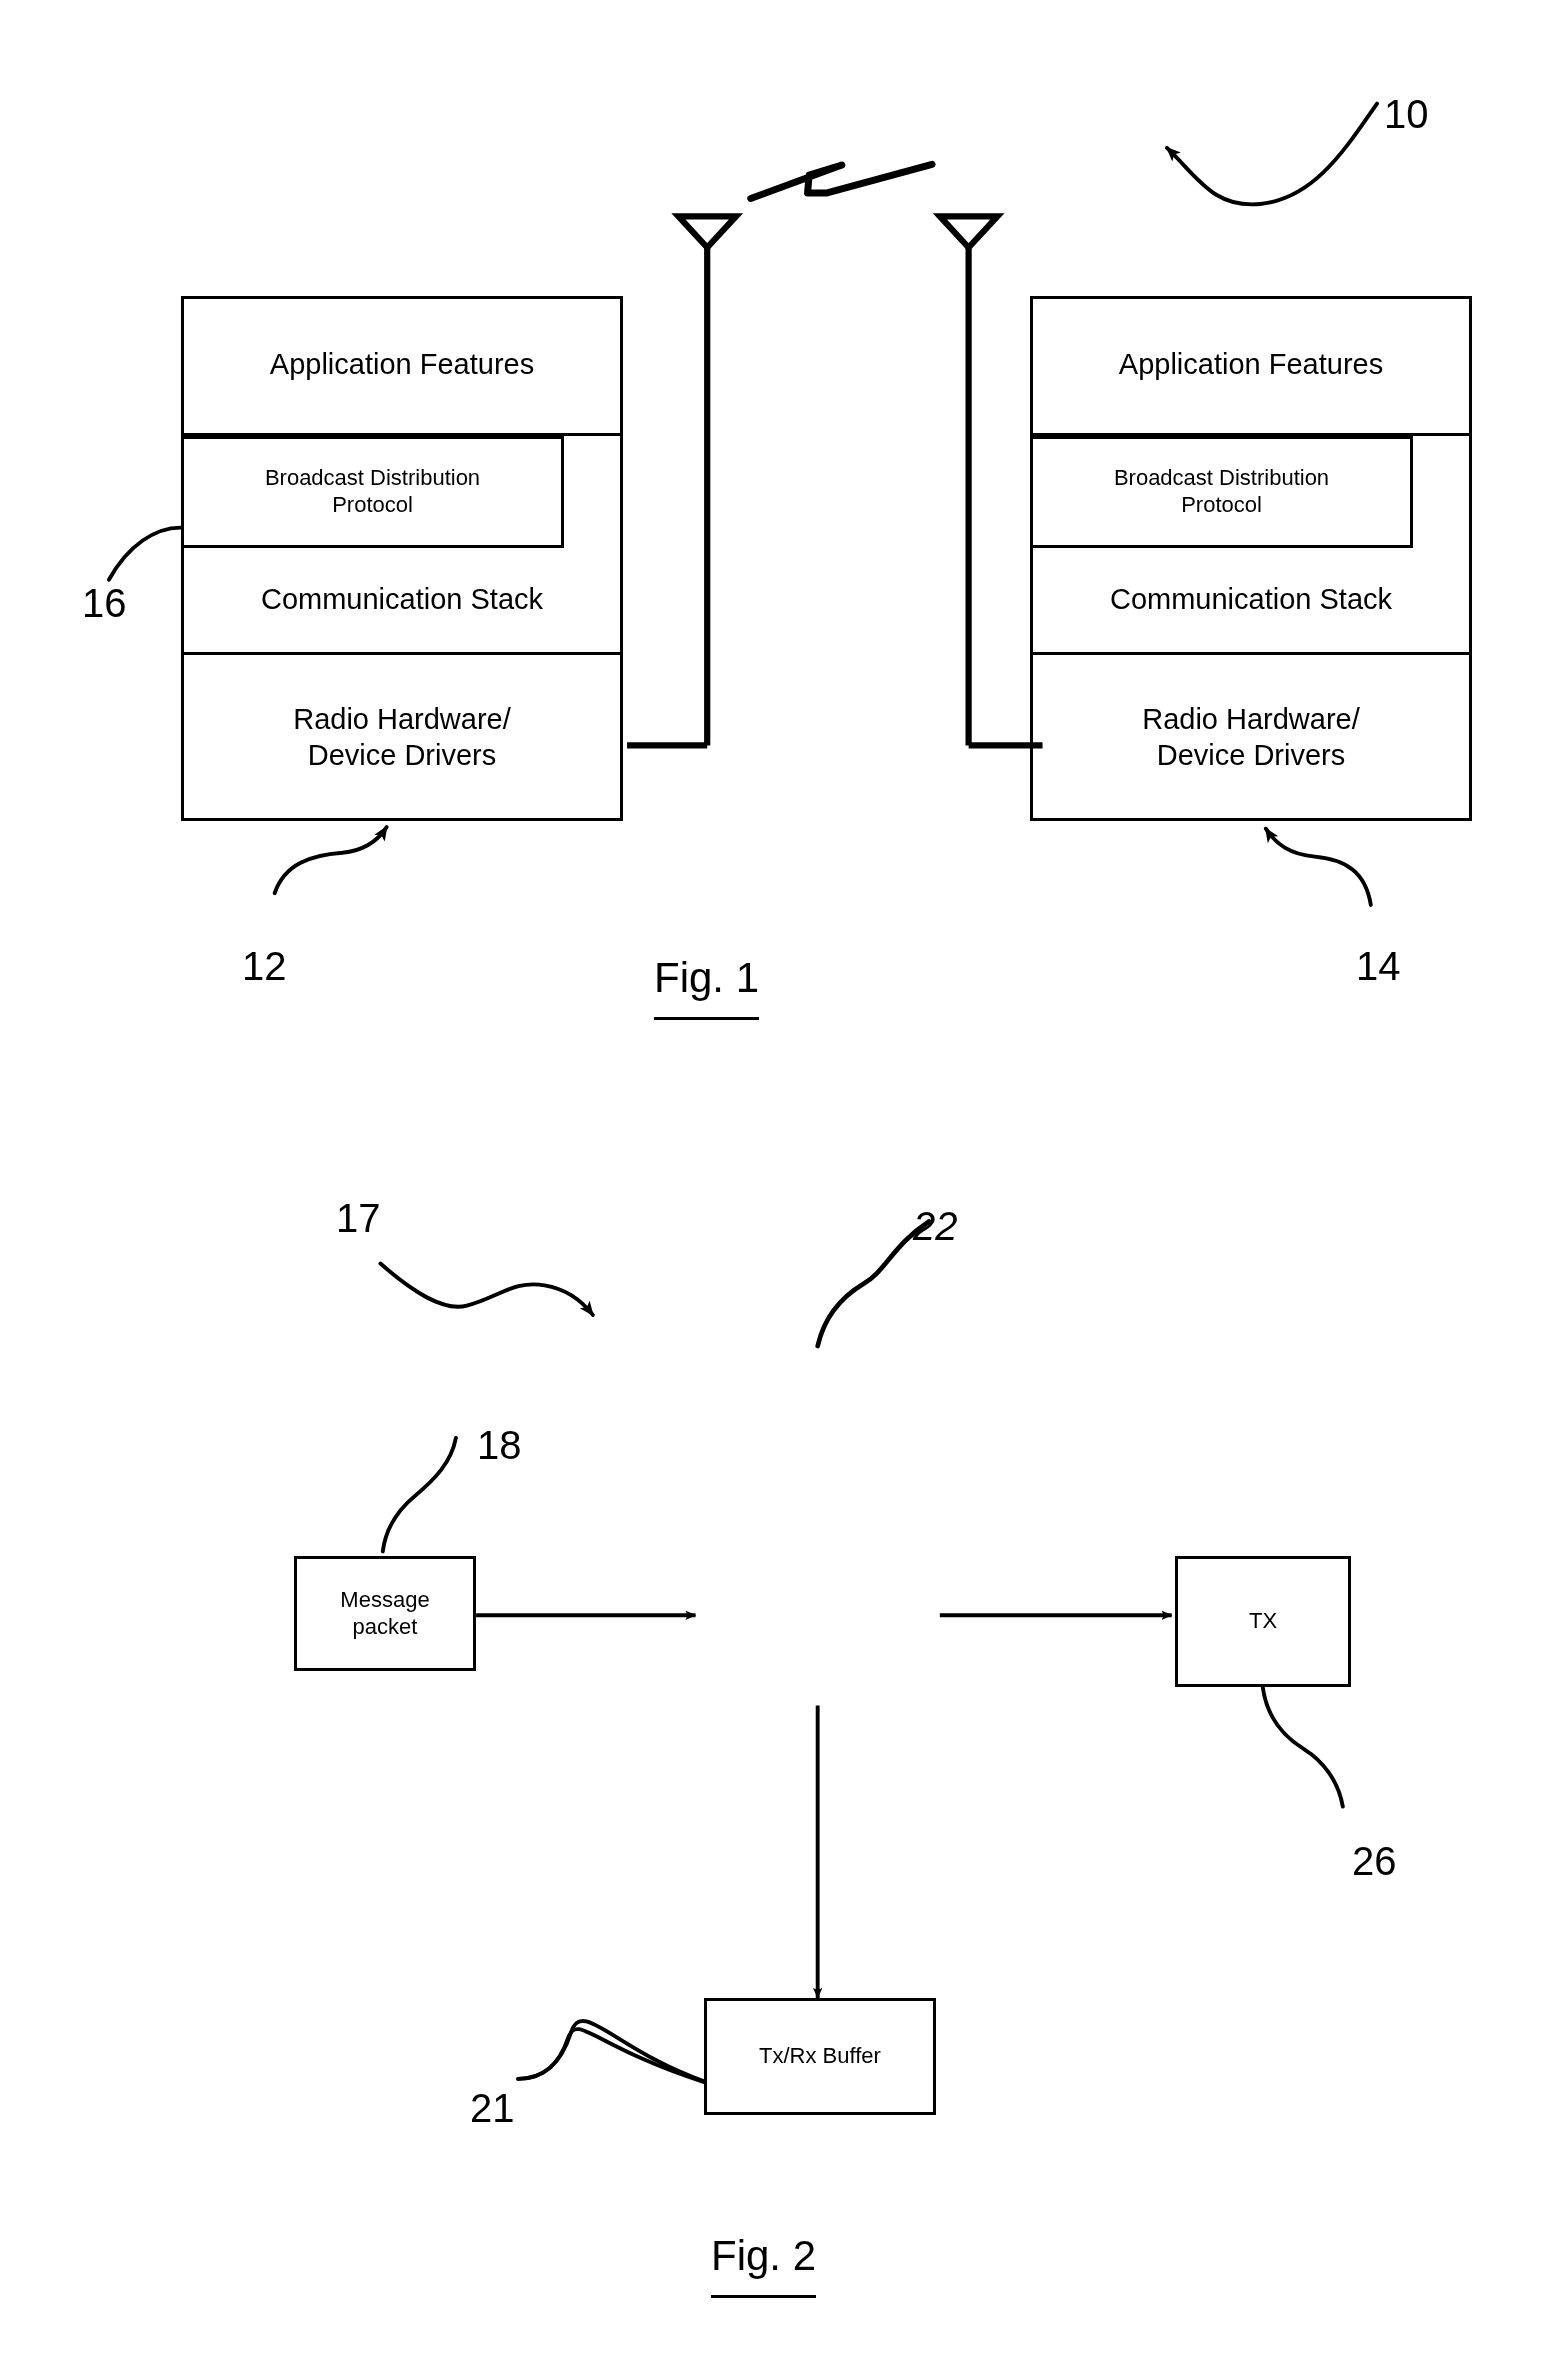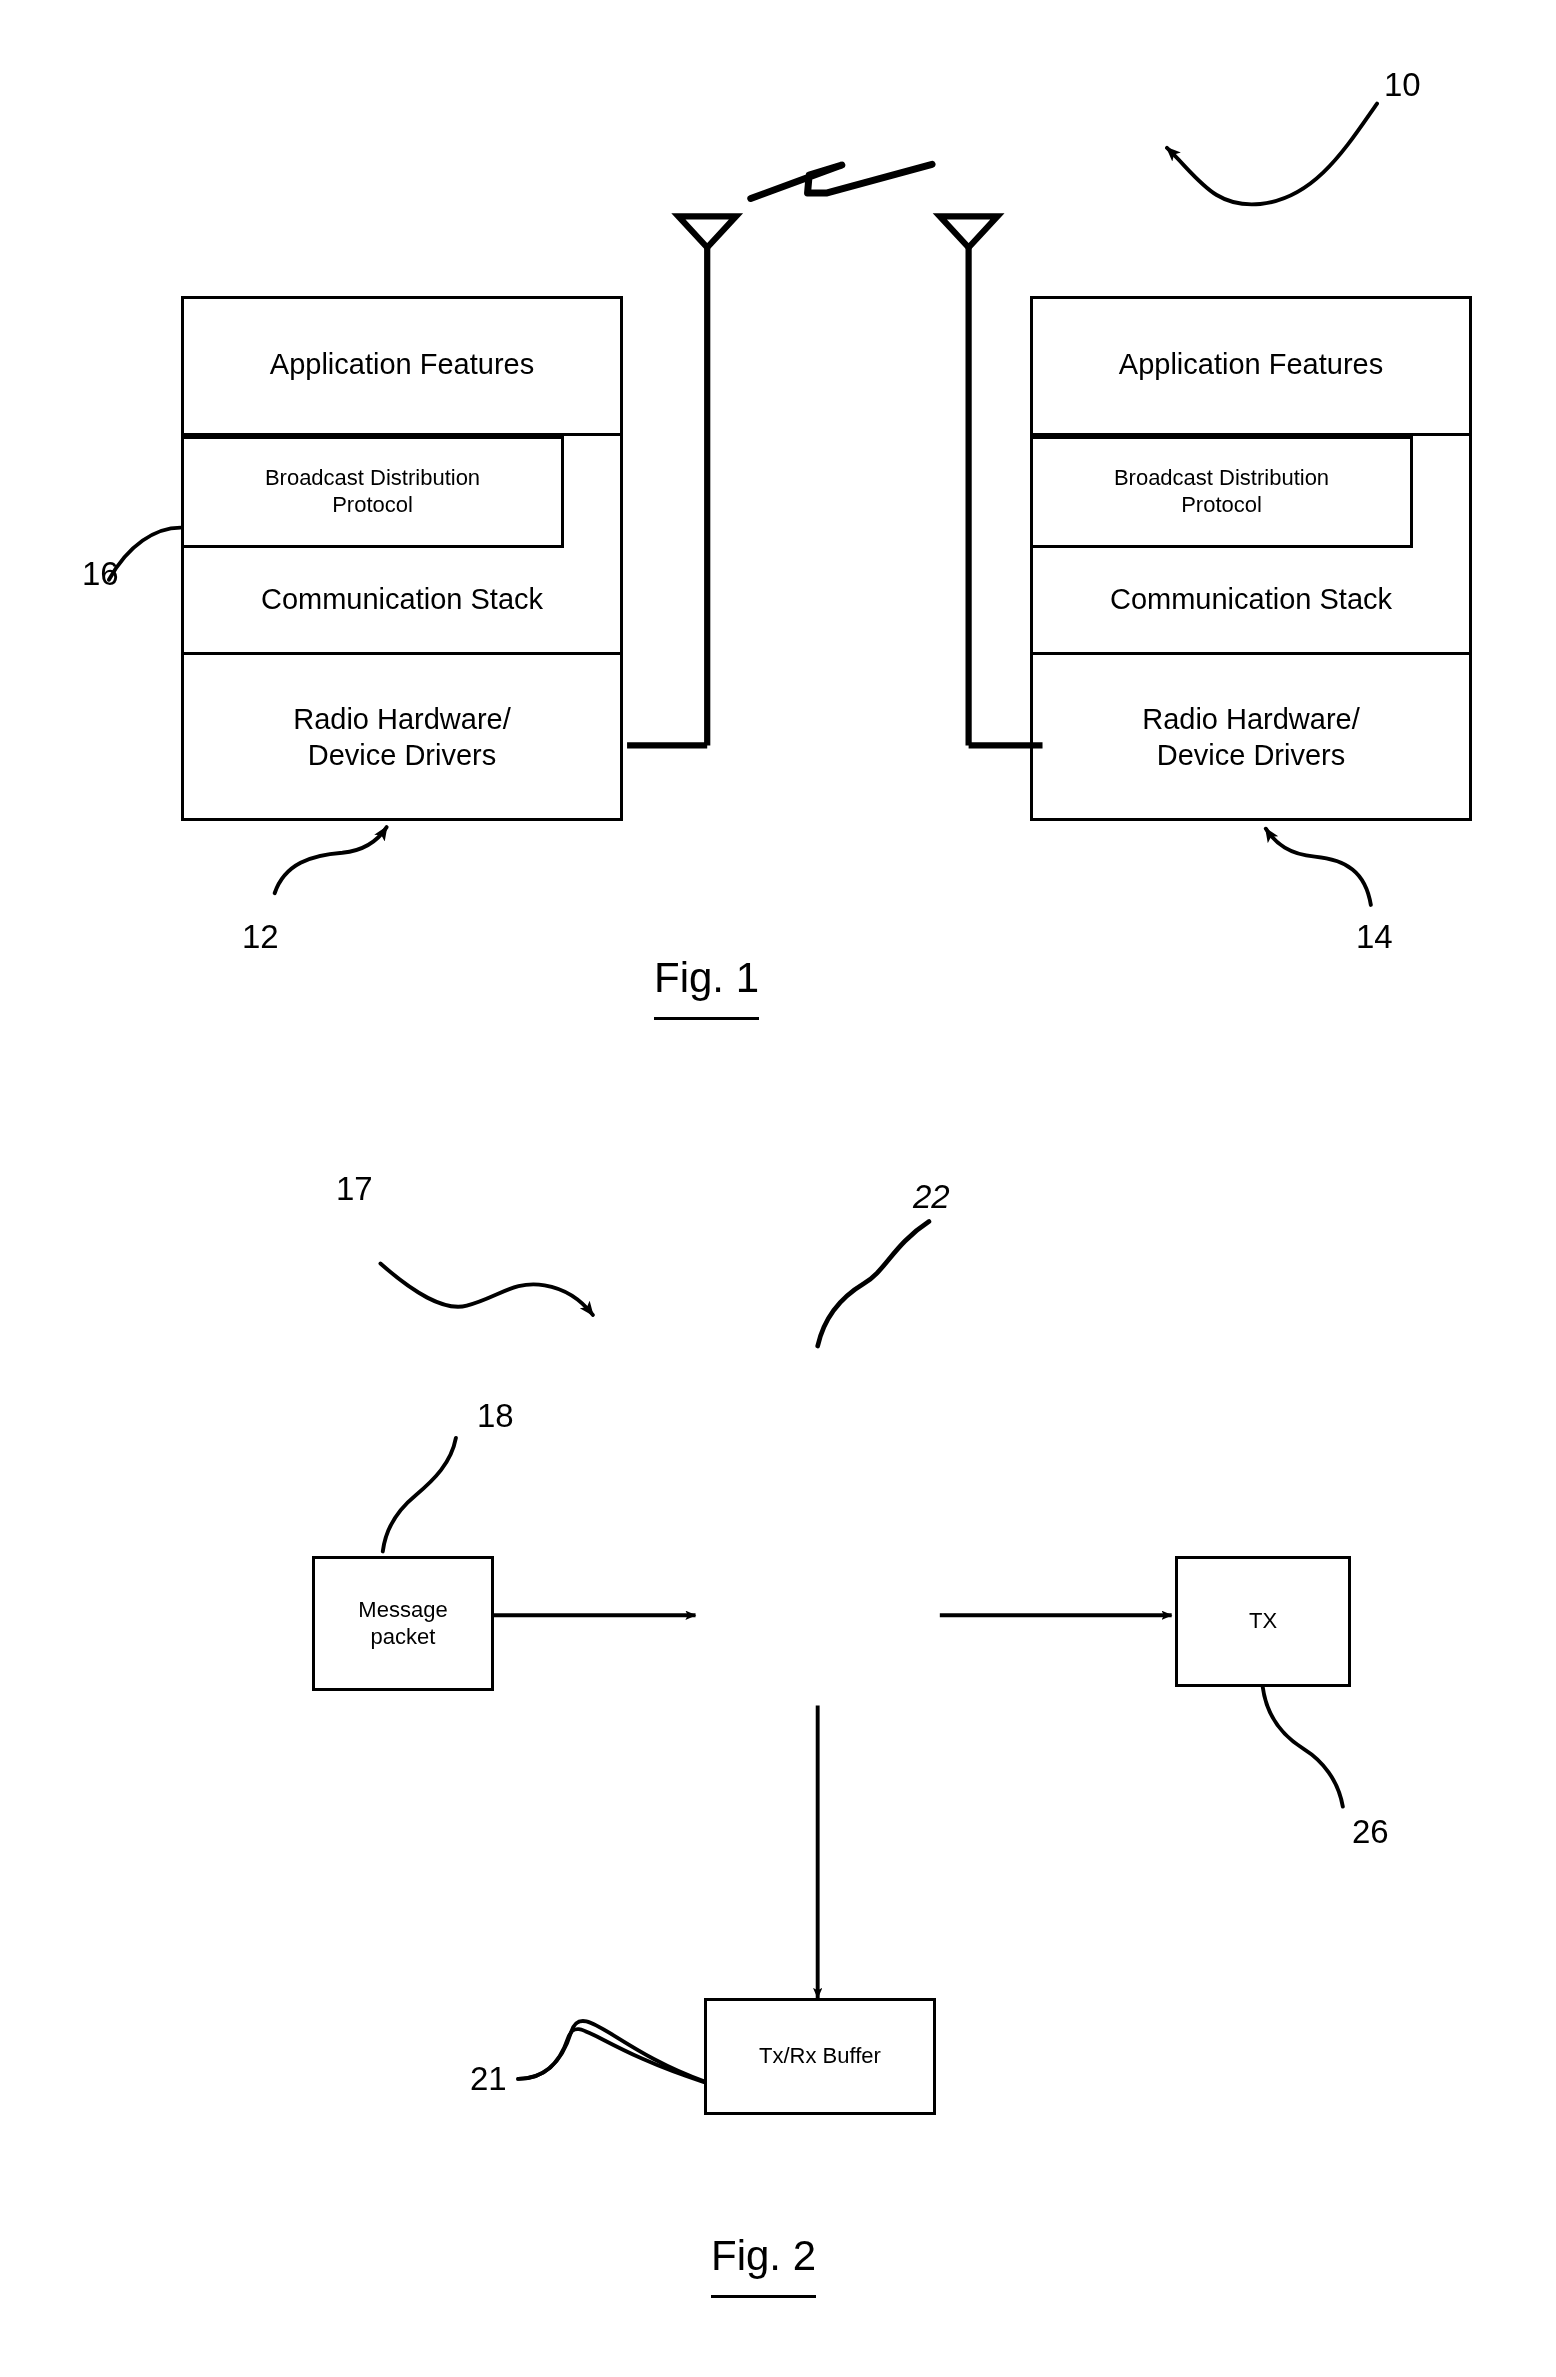--- a/index.html
+++ b/index.html
@@ -48,23 +48,24 @@
     align-items: center;
     justify-content: center;
     text-align: center;
     line-height: 1.22;
   }
   .t-lg { font-size: 29px; }
   .t-md { font-size: 22px; }
   
   .ref {
     position: absolute;
-    font-size: 33px;
+    font-size: 40px;
     line-height: 1;
     white-space: nowrap;
+    margin-top: 26px;
   }
   
   .figcap {
     position: absolute;
     font-size: 42px;
     line-height: 1;
     white-space: nowrap;
     border-bottom: 3.9px solid #000000;
     padding-bottom: 18px;
   }
@@ -182,21 +183,21 @@
 Device Drivers</span>
   </div>
 
   <div class="ref" style="left:1384px; top:68px;">10</div>
   <div class="ref" style="left:82px; top:557px;">16</div>
   <div class="ref" style="left:242px; top:920px;">12</div>
   <div class="ref" style="left:1356px; top:920px;">14</div>
 
   <div class="figcap" style="left:654px; top:957px;">Fig. 1</div>
 
-  <div class="box t-md" style="left:312px; top:1556px; width:182px; height:135px;">
+  <div class="box t-md" style="left:294px; top:1556px; width:182px; height:115px;">
     <span style="white-space:pre-line;">Message
 packet</span>
   </div>
 
 
   <div class="box t-md" style="left:1175px; top:1556px; width:176px; height:131px;">TX</div>
 
   <div class="box t-md" style="left:704px; top:1998px; width:232px; height:117px;">Tx/Rx Buffer</div>
 
   <div class="ref" style="left:336px; top:1172px;">17</div>

